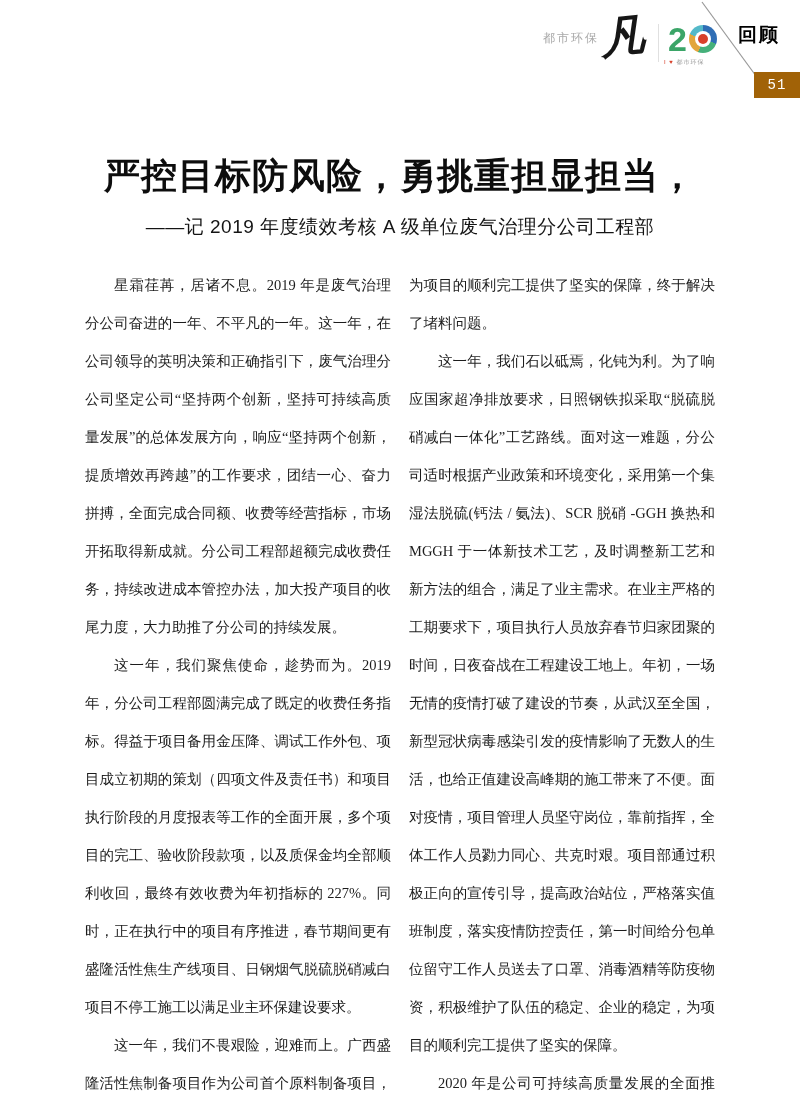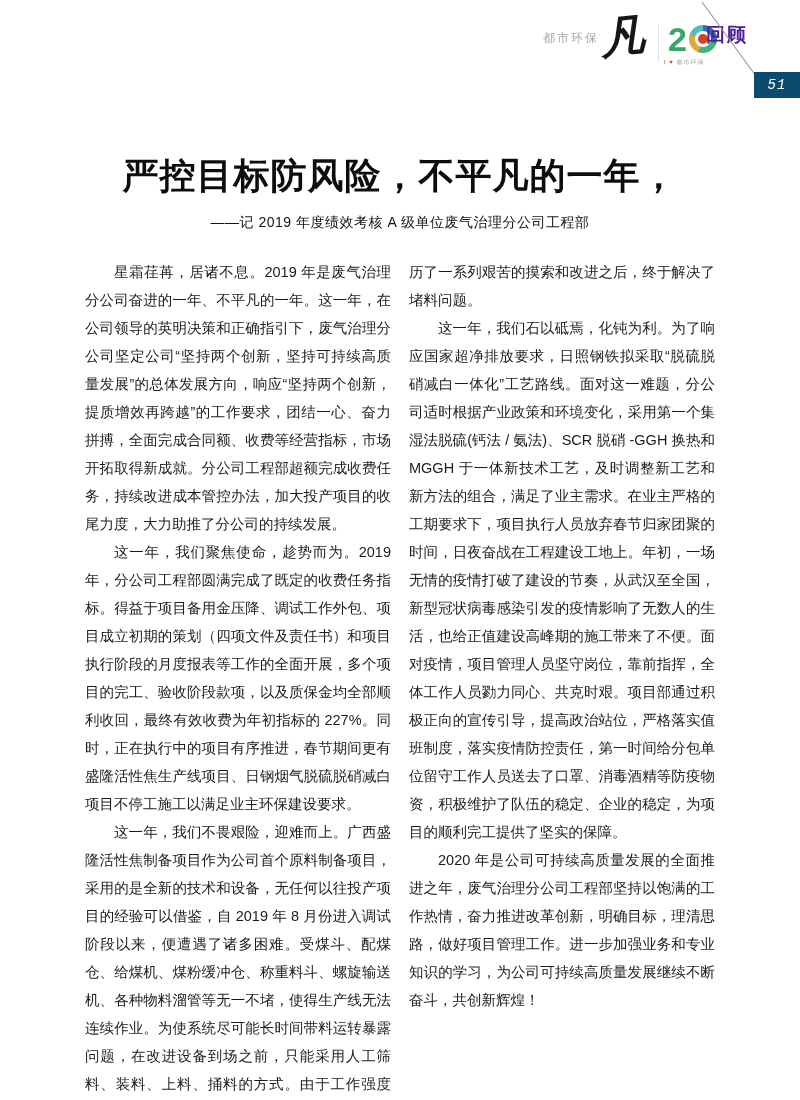--- a/index.html
+++ b/index.html
@@ -48,54 +48,54 @@
   .logo20 .ringO .dot{
     position:absolute;left:9px;top:9px;width:10px;height:10px;
     background:#d8402a;border-radius:50%;
   }
   .logo-caption{
     position:absolute;left:664px;top:58px;width:70px;
     font-size:6px;color:#9a9a9a;letter-spacing:1px;
   }
   .logo-caption .heart{color:#d8402a;}
   .section-label{
-    position:absolute;left:706px;top:22px;
-    font-size:19px;font-weight:bold;color:#4c1d95;
+    position:absolute;left:738px;top:22px;
+    font-size:19px;font-weight:bold;color:#000000;
     letter-spacing:2px;
   }
   .corner-line{position:absolute;left:698px;top:0;}
   .page-box{
     position:absolute;right:0;top:72px;
     width:46px;height:26px;
     display:flex;align-items:center;justify-content:center;
   }
   .page-box span{
     color:#ffffff;font-size:14px;
     font-family:"Liberation Mono",monospace;letter-spacing:1px;
   }
   
   .title-block{margin-top:40px;text-align:center;}
   .title-line{
     font-size:36px;font-weight:900;line-height:48px;
     letter-spacing:1px;color:#0d0d0d;
     font-family:"Liberation Sans",sans-serif;
   }
   .subtitle{
-    margin-top:14px;font-size:14px;color:#141414;
+    margin-top:14px;font-size:19px;color:#141414;
     letter-spacing:0.5px;font-weight:400;
   }
   
   .body-wrap{
     margin:26px 85px 0 85px;
     display:flex;gap:18px;
   }
   .col{width:306px;}
   .para{
-    font-family:Liberation Sans, sans-serif;
-    font-size:14.5px;line-height:28px;
+    font-family:Liberation Serif, serif;
+    font-size:14.5px;line-height:38px;
     text-align:justify;text-indent:2em;
     margin:0;color:#1c1c1c;
   }
   .para.cont{text-indent:0;}
 </style>
 </head>
 <body>
 
 <div class="header">
   <span class="brand-text">都市环保</span>
@@ -110,35 +110,35 @@
     </span>
   </div>
   <div class="logo-caption"><span class="heart">I ♥ </span><span>都市环保</span></div>
 
   <span class="section-label">回顾</span>
 
   <svg class="corner-line" width="62" height="80">
     <line x1="4" y1="2" x2="58" y2="76" stroke="#999999" stroke-width="1.2"></line>
   </svg>
 
-  <div class="page-box" style="background:#0c4a6e;font-style:italic;">
+  <div class="page-box" style="background:#a16207;">
     <span>51</span>
   </div>
 </div>
 
 <div class="title-block">
-  <div class="title-line">严控目标防风险，不平凡的一年，</div>
+  <div class="title-line">严控目标防风险，勇挑重担显担当，</div>
   <div class="subtitle">——记 2019 年度绩效考核 A 级单位废气治理分公司工程部</div>
 </div>
 
 <div class="body-wrap">
   <div class="col">
     <p class="para">星霜荏苒，居诸不息。2019 年是废气治理分公司奋进的一年、不平凡的一年。这一年，在公司领导的英明决策和正确指引下，废气治理分公司坚定公司“坚持两个创新，坚持可持续高质量发展”的总体发展方向，响应“坚持两个创新，提质增效再跨越”的工作要求，团结一心、奋力拼搏，全面完成合同额、收费等经营指标，市场开拓取得新成就。分公司工程部超额完成收费任务，持续改进成本管控办法，加大投产项目的收尾力度，大力助推了分公司的持续发展。</p>
     <p class="para">这一年，我们聚焦使命，趁势而为。2019 年，分公司工程部圆满完成了既定的收费任务指标。得益于项目备用金压降、调试工作外包、项目成立初期的策划（四项文件及责任书）和项目执行阶段的月度报表等工作的全面开展，多个项目的完工、验收阶段款项，以及质保金均全部顺利收回，最终有效收费为年初指标的 227%。同时，正在执行中的项目有序推进，春节期间更有盛隆活性焦生产线项目、日钢烟气脱硫脱硝减白项目不停工施工以满足业主环保建设要求。</p>
     <p class="para">这一年，我们不畏艰险，迎难而上。广西盛隆活性焦制备项目作为公司首个原料制备项目，采用的是全新的技术和设备，无任何以往投产项目的经验可以借鉴，自 2019 年 8 月份进入调试阶段以来，便遭遇了诸多困难。受煤斗、配煤仓、给煤机、煤粉缓冲仓、称重料斗、螺旋输送机、各种物料溜管等无一不堵，使得生产线无法连续作业。为使系统尽可能长时间带料运转暴露问题，在改进设备到场之前，只能采用人工筛料、装料、上料、捅料的方式。由于工作强度高、煤粉灰尘大、现场调试人员几乎每天都“灰头土脸”，煤粉附上皮肤后还经常导致红疹，环境非常艰苦。经过披星戴月的连续努力，多方咨询，各系统经</p>
   </div>
   <div class="col">
-    <p class="para cont">历了一系列艰苦的摸索和改进之后，终于解决了堵料问题。</p>
+    <p class="para cont">为项目的顺利完工提供了坚实的保障，终于解决了堵料问题。</p>
     <p class="para">这一年，我们石以砥焉，化钝为利。为了响应国家超净排放要求，日照钢铁拟采取“脱硫脱硝减白一体化”工艺路线。面对这一难题，分公司适时根据产业政策和环境变化，采用第一个集湿法脱硫(钙法 / 氨法)、SCR 脱硝 -GGH 换热和 MGGH 于一体新技术工艺，及时调整新工艺和新方法的组合，满足了业主需求。在业主严格的工期要求下，项目执行人员放弃春节归家团聚的时间，日夜奋战在工程建设工地上。年初，一场无情的疫情打破了建设的节奏，从武汉至全国，新型冠状病毒感染引发的疫情影响了无数人的生活，也给正值建设高峰期的施工带来了不便。面对疫情，项目管理人员坚守岗位，靠前指挥，全体工作人员勠力同心、共克时艰。项目部通过积极正向的宣传引导，提高政治站位，严格落实值班制度，落实疫情防控责任，第一时间给分包单位留守工作人员送去了口罩、消毒酒精等防疫物资，积极维护了队伍的稳定、企业的稳定，为项目的顺利完工提供了坚实的保障。</p>
     <p class="para">2020 年是公司可持续高质量发展的全面推进之年，废气治理分公司工程部坚持以饱满的工作热情，奋力推进改革创新，明确目标，理清思路，做好项目管理工作。进一步加强业务和专业知识的学习，为公司可持续高质量发展继续不断奋斗，共创新辉煌！</p>
 
   </div>
 </div>
 
 </body></html>

